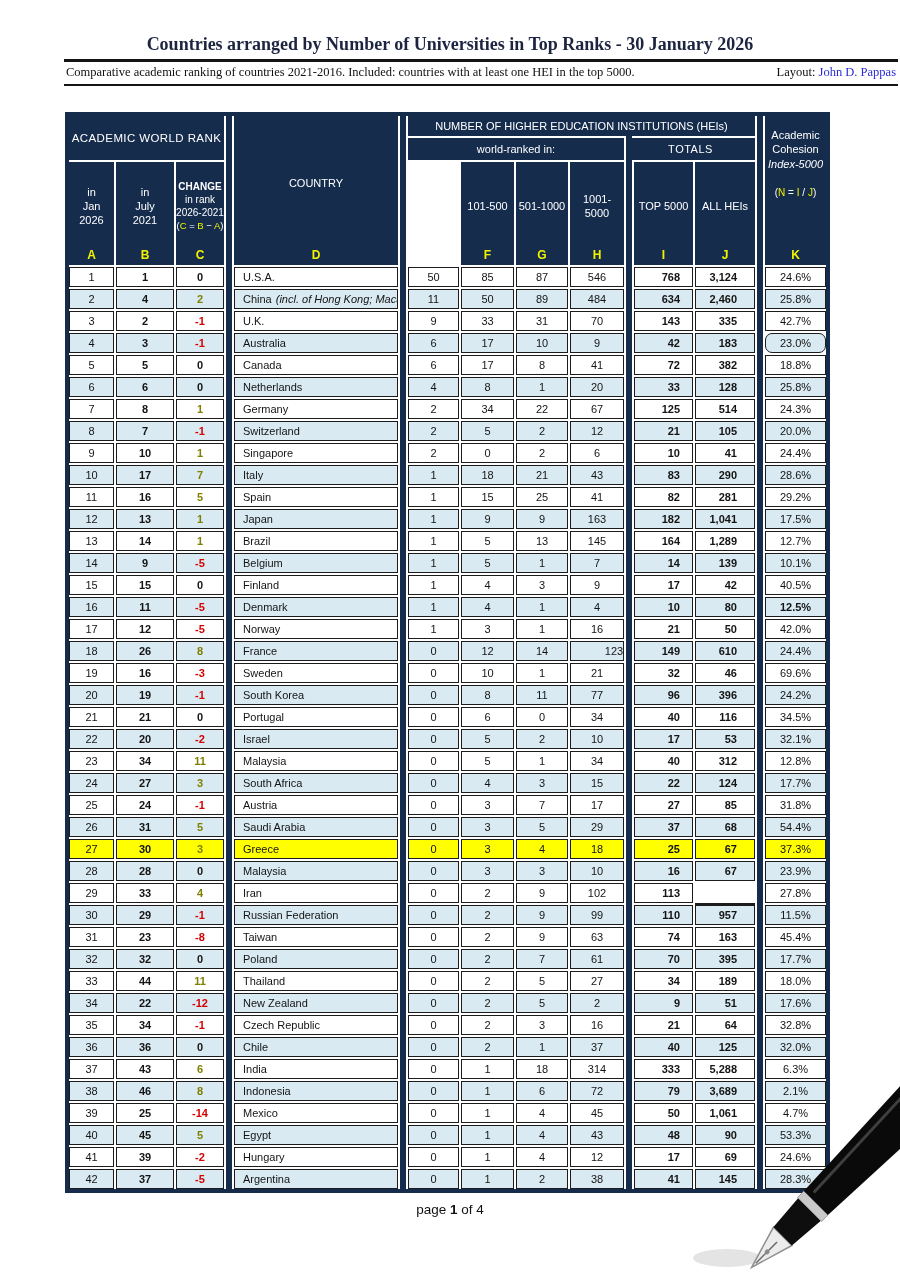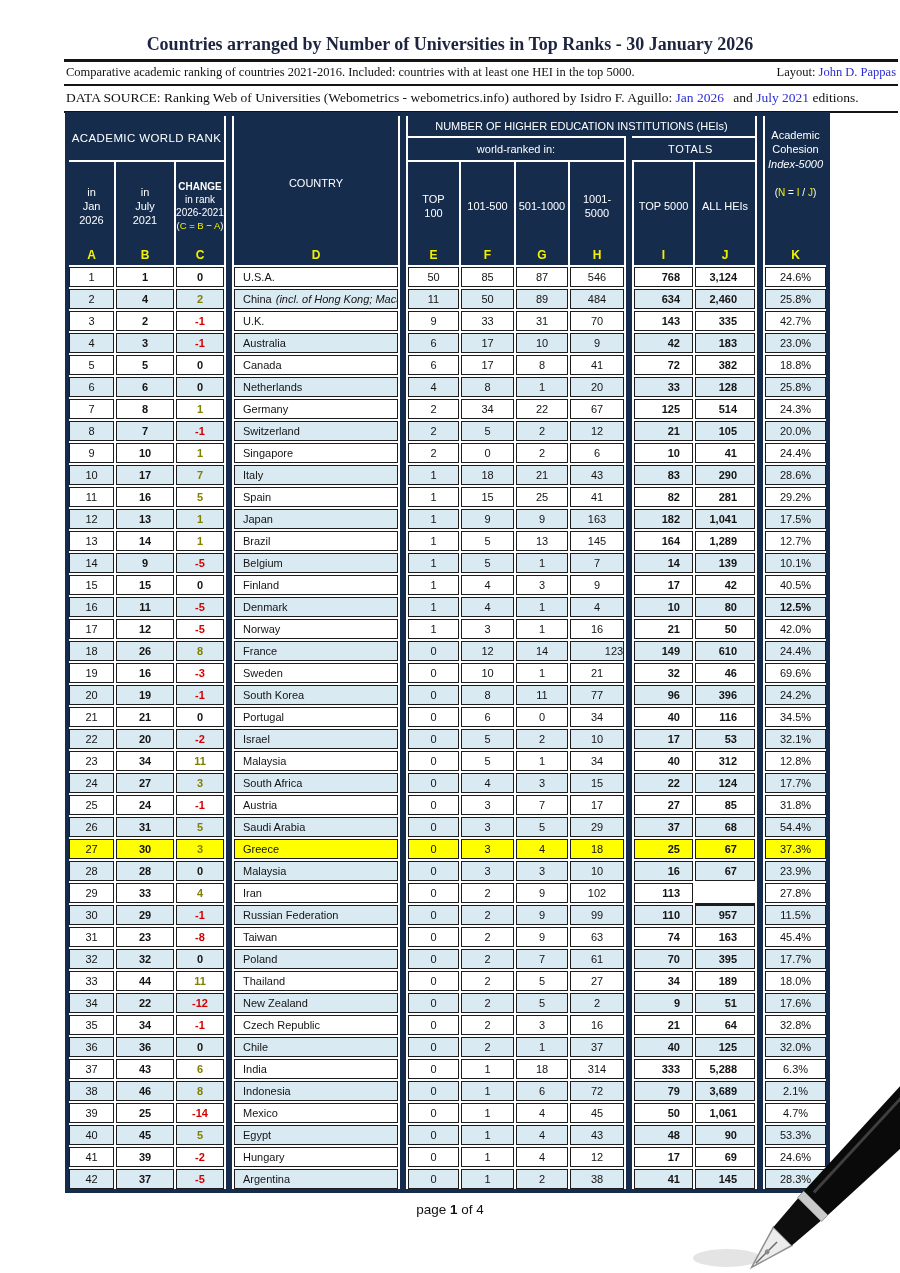--- a/index.html
+++ b/index.html
@@ -63,27 +63,20 @@
 <div class="page-title">Countries arranged by Number of Universities in Top Ranks - 30 January 2026</div>
 
 <div class="meta">
   <div class="row1">
     <span>Comparative academic ranking of countries 2021-2016.  Included: countries with at least one HEI in the top 5000.</span>
     <span>
       <span>Layout:</span>
       <span class="link">John D. Pappas</span>
     </span>
   </div>
-  <div class="row2">
-    <span>DATA SOURCE: Ranking Web of Universities (Webometrics - webometrics.info) authored by Isidro F. Aguillo:</span>
-    <span class="link">Jan 2026</span><span class="sp"></span>
-    <span>and</span>
-    <span class="link">July 2021</span>
-    <span>editions.</span>
-  </div>
 </div>
 
 <div class="tbl" id="grid">
 
   <div class="sep" style="grid-column:4; grid-row:1/46;"></div>
   <div class="sep" style="grid-column:6; grid-row:1/46;"></div>
   <div class="sep" style="grid-column:11; grid-row:1/46;"></div>
   <div class="sep" style="grid-column:14; grid-row:1/46;"></div>
 
   <div class="hc awr">ACADEMIC WORLD RANK</div>
@@ -113,25 +106,20 @@
       <span>July</span>
       <span>2021</span>
     <span class="letter">B</span>
   </div>
   <div class="hc hsub" style="grid-column:3; grid-row:3;">
     <span class="chg-t">CHANGE</span>
     <span class="small-t">in rank</span>
     <span class="small-t">2026-2021</span>
     <span class="cform"><span>(</span><span class="fy">C</span><span> = </span><span class="fy">B</span><span> − </span><span class="fy">A</span><span>)</span></span>
     <span class="letter">C</span>
-  </div>
-  <div class="hc hsub" style="grid-column:7; grid-row:3;">
-    <span>TOP</span>
-      <span>100</span>
-    <span class="letter">E</span>
   </div>
   <div class="hc hsub" style="grid-column:8; grid-row:3;">
     <span>101-500</span>
     <span class="letter">F</span>
   </div>
   <div class="hc hsub" style="grid-column:9; grid-row:3;">
     <span>501-1000</span>
     <span class="letter">G</span>
   </div>
   <div class="hc hsub" style="grid-column:10; grid-row:3;">
@@ -193,21 +181,21 @@
     <div class="c bold neg alt" style="grid-area: 7 / 3;">-1</div>
     <div class="c left alt" style="grid-area: 7 / 5;">
       <span>Australia</span>
     </div>
     <div class="c alt" style="grid-area: 7 / 7;">6</div>
     <div class="c alt" style="grid-area: 7 / 8;">17</div>
     <div class="c alt" style="grid-area: 7 / 9;">10</div>
     <div class="c alt" style="grid-area: 7 / 10;">9</div>
     <div class="c right bold pr-i alt" style="grid-area: 7 / 12;">42</div>
     <div class="c right bold pr-j alt" style="grid-area: 7 / 13;">183</div>
-    <div class="c alt" style="grid-area: 7 / 15;">23.0%</div>
+    <div class="c alt" style="grid-area: 7 / 15; border-radius: 7px;">23.0%</div>
     <div class="c" style="grid-area: 8 / 1;">5</div>
     <div class="c bold" style="grid-area: 8 / 2;">5</div>
     <div class="c bold" style="grid-area: 8 / 3;">0</div>
     <div class="c left" style="grid-area: 8 / 5;">
       <span>Canada</span>
     </div>
     <div class="c" style="grid-area: 8 / 7;">6</div>
     <div class="c" style="grid-area: 8 / 8;">17</div>
     <div class="c" style="grid-area: 8 / 9;">8</div>
     <div class="c" style="grid-area: 8 / 10;">41</div>

